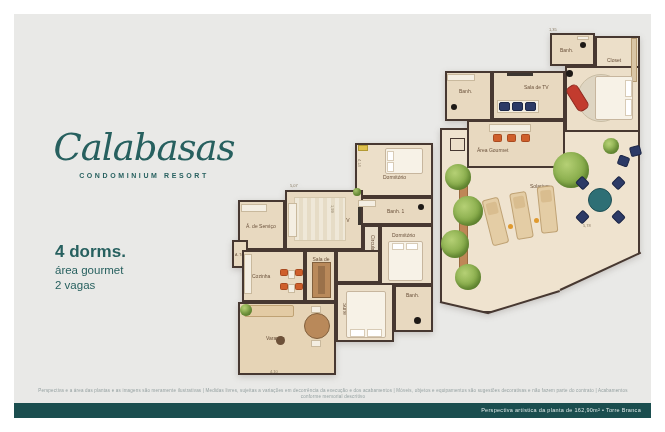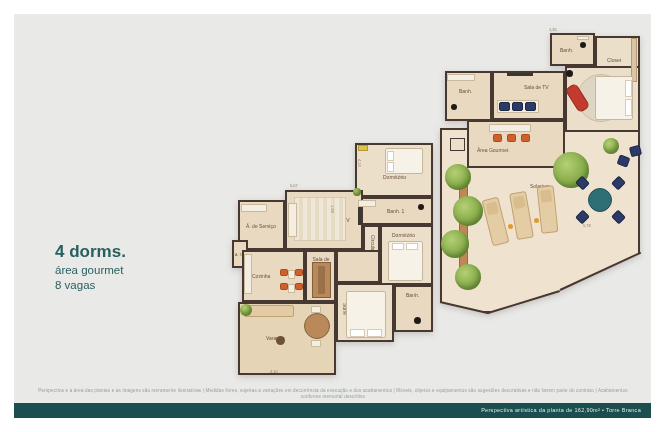--- a/index.html
+++ b/index.html
@@ -48,25 +48,29 @@
   .disclaimer{position:absolute;left:24px;top:374px;width:590px;font-size:4.5px;line-height:6px;color:#94a0a0;letter-spacing:.2px;text-align:center;}
   .footer-bar{position:absolute;left:0;top:389px;width:637px;height:15px;background:#1b4e4f;}
   .footer-bar span{position:absolute;right:10px;top:0;line-height:15px;font-size:5.5px;color:#dfe9e8;letter-spacing:.3px;}
 </style>
 </head>
 <body>
 
 <div class="canvas">
   <div class="slide">
 
+    <div class="logo">
+      <div class="logo-script">Calabasas</div>
+      <div class="logo-sub">CONDOMINIUM RESORT</div>
+    </div>
 
     <div class="specs">
       <div class="spec-lg">4 dorms.</div>
       <div class="spec-sm">área gourmet</div>
-      <div class="spec-sm">8 vagas</div>
+      <div class="spec-sm">2 vagas</div>
     </div>
 
     <div class="plan" style="left:218px;top:129px;width:201px;height:235px;">
 
       <div class="room lt" style="left:123px;top:0;width:78px;height:54px;">
         <span class="rlabel" style="left:26px;top:30px;">Dormitório</span>
       </div>
       <div class="room" style="left:123px;top:54px;width:78px;height:28px;">
         <span class="rlabel" style="left:30px;top:10px;">Banh. 1</span>
       </div>

